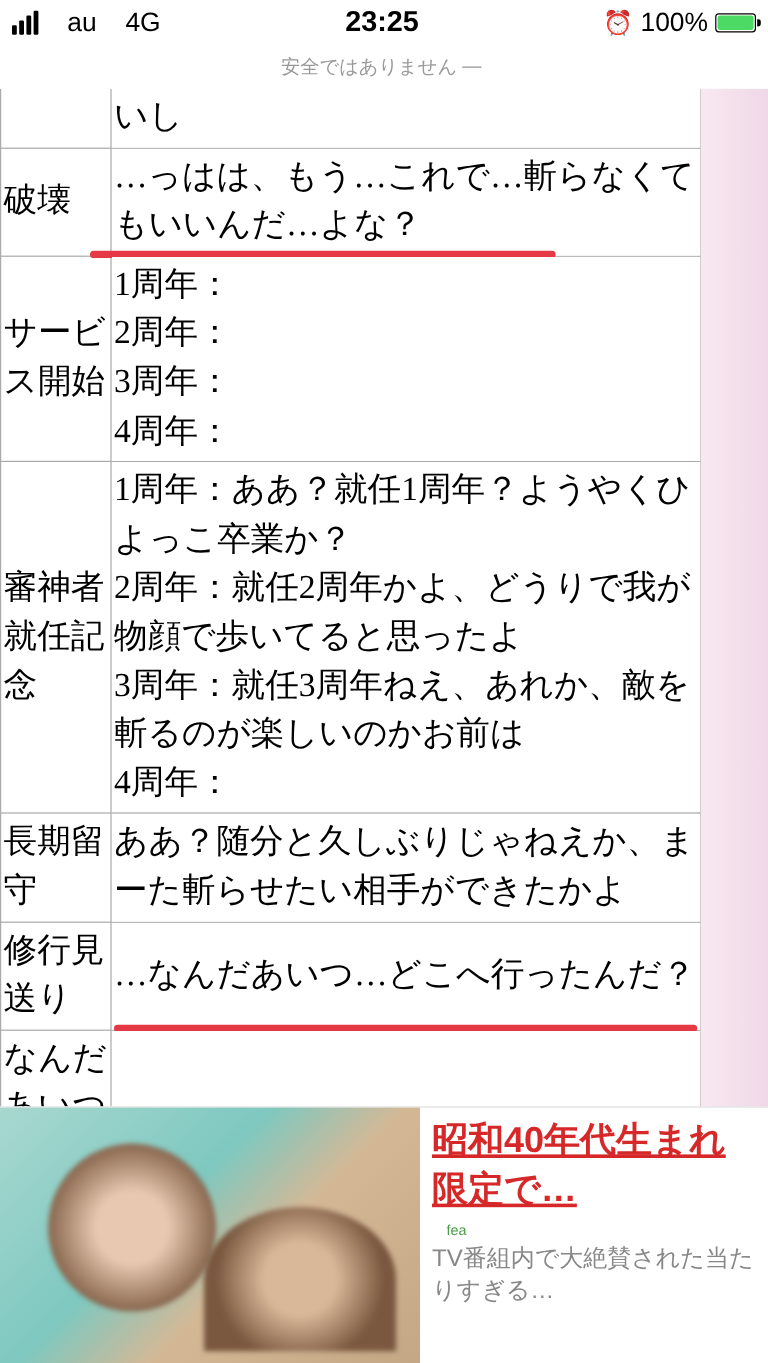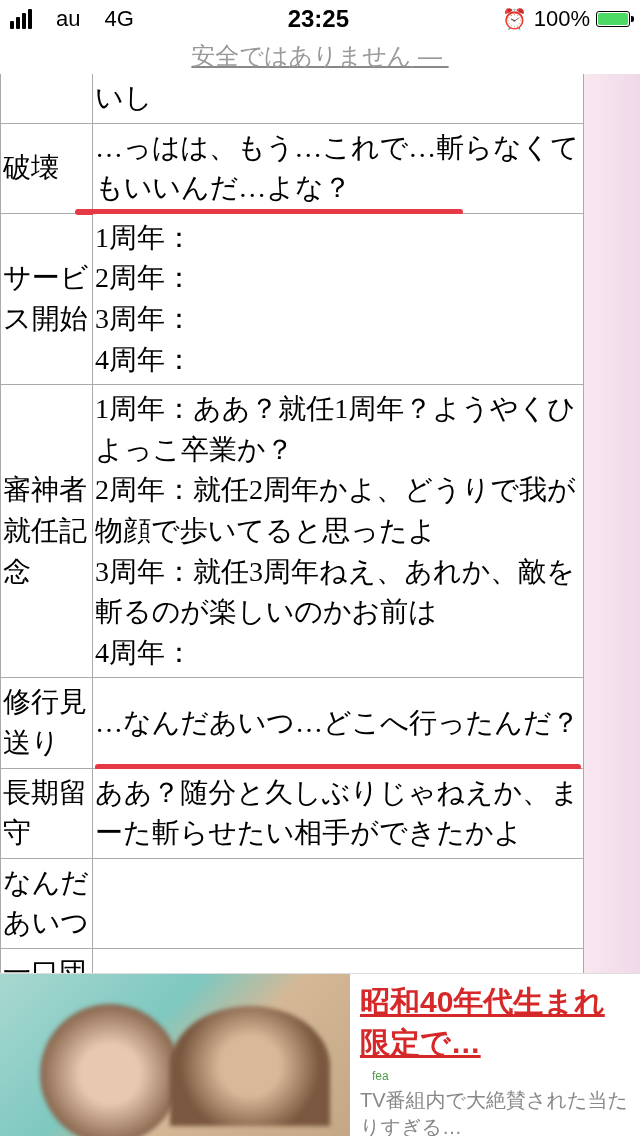--- a/index.html
+++ b/index.html
@@ -35,23 +35,22 @@
     .battery::after {
       content: ''; position: absolute; right: -5px; top: 4px;
       width: 3px; height: 6px; background: #000; border-radius: 0 2px 2px 0;
     }
     .battery-fill {
       position: absolute; left: 1px; top: 1px; bottom: 1px;
       width: calc(100% - 2px); background: #4cd964; border-radius: 2px;
     }
     .url-bar {
       height: 36px; display: flex; align-items: center;
-      justify-content: center; font-size: 24px; color: #888;
-      background: #fff;
-      text-decoration: underline;
+      justify-content: center; font-size: 16px; color: #888;
+      background: #fff;
     }
     .url-secure { color: #999; }
     .url-domain { color: #000; margin-left: 4px; }
     .content {
       position: absolute; top: 74px; left: 0; right: 0; bottom: 0;
       display: flex;
     }
     .table-wrap { flex: 1; overflow: hidden; }
     .right-strip {
       width: 56px;
@@ -71,21 +70,21 @@
     td.val { position: relative; }
     .partial-top td { border-top: none; }
     .underline-red {
       position: absolute; height: 6px; background: #e63946;
       border-radius: 3px;
     }
     .u1 { left: -18px; right: 120px; bottom: -2px; }
     .u2 { left: 2px; right: 2px; bottom: -2px; }
     .ad {
       position: absolute; bottom: 0; left: 0; right: 0;
-      height: 163px; display: flex; background: #fff;
+      height: 214px; display: flex; background: #fff;
       border-top: 1px solid #ddd;
     }
     .ad-img {
       width: 350px; height: 100%;
       background: linear-gradient(135deg, #a8d8d0 0%, #7ec8c0 40%, #d4b896 60%, #c4a886 100%);
       position: relative; overflow: hidden;
     }
     .ad-img::before {
       content: ''; position: absolute; left: 40px; top: 30px;
       width: 140px; height: 140px; border-radius: 50%;
@@ -158,29 +157,29 @@
 4周年：</td>
       </tr>
       <tr>
         <td class="label">審神者就任記念</td>
         <td class="val" style="white-space:pre-line">1周年：ああ？就任1周年？ようやくひよっこ卒業か？
 2周年：就任2周年かよ、どうりで我が物顔で歩いてると思ったよ
 3周年：就任3周年ねえ、あれか、敵を斬るのが楽しいのかお前は
 4周年：</td>
       </tr>
       <tr>
+        <td class="label">長期留守</td>
+        <td class="val">ああ？随分と久しぶりじゃねえか、まーた斬らせたい相手ができたかよ</td>
+      </tr>
+      <tr>
         <td class="label">修行見送り</td>
         <td class="val">
           <span>…なんだあいつ…どこへ行ったんだ？</span>
           <div class="underline-red u2"></div>
         </td>
-      </tr>
-      <tr>
-        <td class="label">長期留守</td>
-        <td class="val">ああ？随分と久しぶりじゃねえか、まーた斬らせたい相手ができたかよ</td>
       </tr>
       <tr>
         <td class="label">なんだあいつ</td>
         <td class="val"></td>
       </tr>
       <tr>
         <td class="label">一口団子</td>
         <td class="val">差し入れだってのに酒じゃねえんだ</td>
       </tr>
     </tbody>

